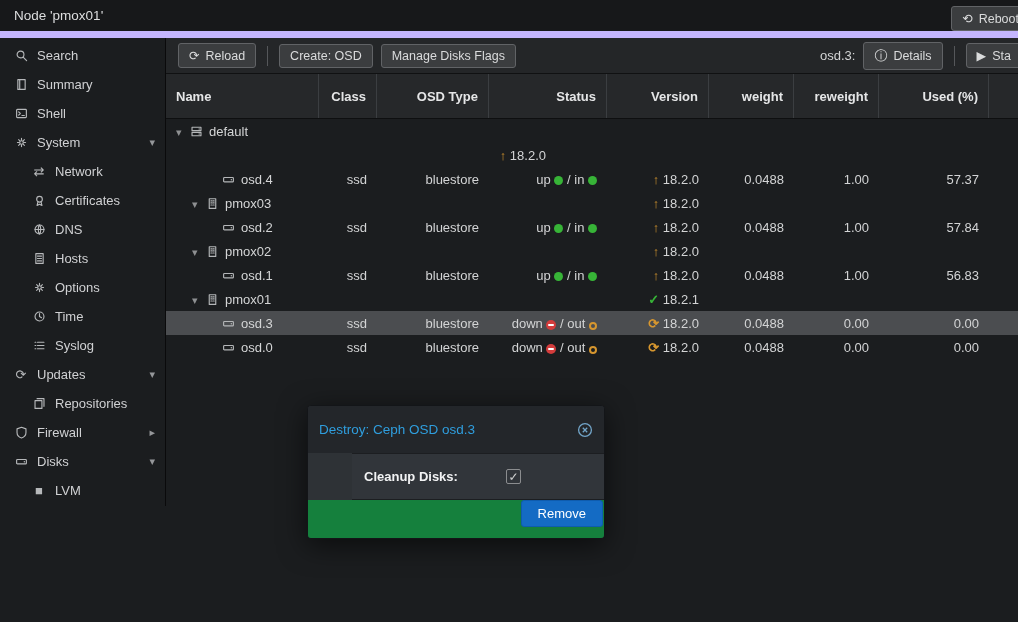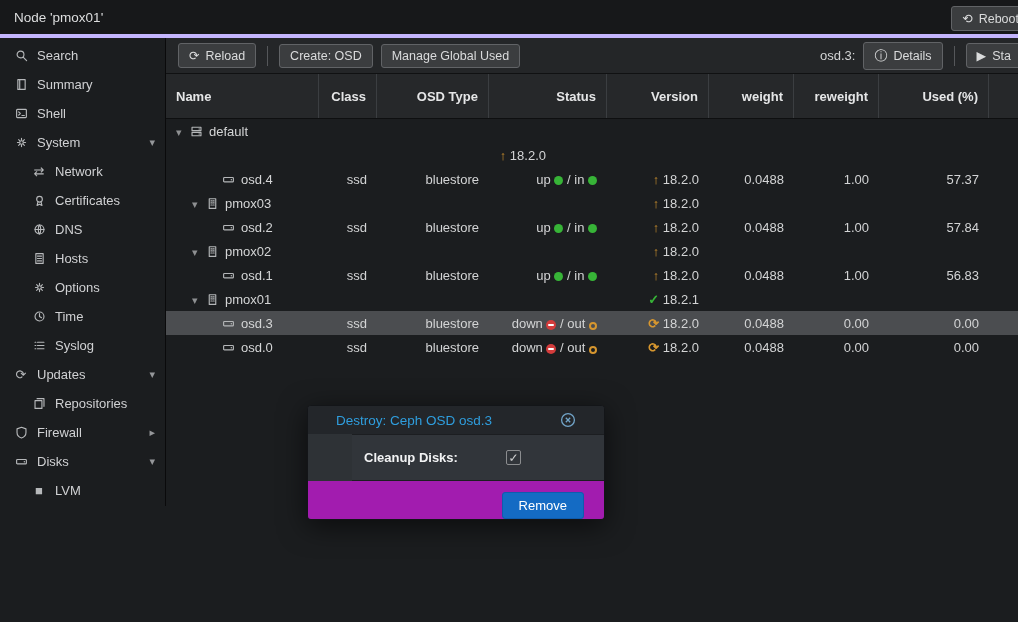--- a/index.html
+++ b/index.html
@@ -7,21 +7,21 @@
   body {
     width:1018px; height:622px; overflow:hidden; position:relative;
     background:#1b1d1f; color:#d3d4d5;
     font-family:"Liberation Sans", sans-serif; font-size:13px;
   }
   .icon { display:inline-flex; align-items:center; justify-content:center; width:14px; }
   .icon svg { width:13px; height:13px; fill:none; stroke:currentColor; stroke-width:1.4; stroke-linecap:round; stroke-linejoin:round; }
 
   
   .topbar {
-    height:38px; background:#17181a; border-bottom:4px solid #c4b5fd;
+    height:38px; background:#17181a; border-bottom:7px solid #c4b5fd;
     display:flex; align-items:center; padding:0 14px; position:relative;
   }
   .node-title { color:#dddedf; font-size:13.5px; }
   .topbar .btn { position:absolute; right:-12px; top:6px; }
 
   
   .layout { display:flex; height:468px; }
 
   
   .sidebar { width:166px; background:#1b1d1f; border-right:1px solid #0a0a0b; padding-top:3px; overflow:hidden; }
@@ -72,28 +72,28 @@
   .v-ic { font-weight:bold; display:inline-block; }
   .v-up, .v-restart { color:var(--orange,#d6962f); }
   .v-check { color:var(--green,#37b437); }
 
   
   .dialog {
     position:absolute; left:307px; top:405px; width:298px;
     background:#2e3236; border:1px solid #131518; border-radius:4px;
     box-shadow:0 6px 28px rgba(0,0,0,.6); overflow:hidden; z-index:10;
   }
-  .dlg-header { height:28px; background:#23262a; display:flex; align-items:center; padding:0 28px; }
+  .dlg-header { height:47px; background:#23262a; display:flex; align-items:center; padding:0 11px; }
   .dlg-title { color:var(--accent,#2f9ede); font-size:13.5px; }
   .dlg-close { margin-left:auto; cursor:pointer; color:#72a5c9; display:inline-flex; }
   .dlg-close svg { width:16px; height:16px; fill:none; stroke:currentColor; stroke-width:1.3; }
   .dlg-body { background:#31353a; border-top:1px solid #1c1e21; border-bottom:1px solid #1c1e21; padding:15px 12px; display:flex; align-items:center;margin-left:44px; }
   .dlg-label { font-weight:bold; color:#f2f3f4; width:142px; }
   .checkbox { width:15px; height:15px; border:1px solid #8b8d8f; border-radius:2px; display:flex; align-items:center; justify-content:center; color:#cfd0d1; font-size:12px; line-height:1; cursor:pointer; background:transparent; }
-  .dlg-footer { height:38px; display:flex; align-items:flex-end; justify-content:flex-end; padding:0 20px; background:#a21caf; }
+  .dlg-footer { height:38px; display:flex; align-items:flex-start; justify-content:flex-end; padding:0 1px; background:#15803d; }
   .btn-primary { background:var(--primary_button,#146bc4); border:1px solid #0f5cae; color:#fff; padding:5px 16px; border-radius:3px; font-size:13px; font-family:inherit; cursor:pointer; }
 </style>
 </head>
 <body>
 
 <div class="topbar">
   <span class="node-title">Node 'pmox01'</span>
   <button class="btn">
     <span class="icon">⟲</span>
     <span>Reboot</span>
@@ -254,21 +254,21 @@
     </aside>
 
   <main class="main">
     <div class="toolbar">
       <button class="btn">
         <span class="icon">⟳</span>
         <span>Reload</span>
       </button>
       <span class="tb-sep"></span>
       <button class="btn">Create: OSD</button>
-      <button class="btn">Manage Global Used</button>
+      <button class="btn">Manage Disks Flags</button>
       <div class="tb-right">
         <span class="sel-label">osd.3:</span>
         <button class="btn">
           <span class="icon info-glyph">ⓘ</span>
           <span>Details</span>
         </button>
         <span class="tb-sep"></span>
         <button class="btn">
           <span class="icon">▶</span>
           <span>Sta</span>

